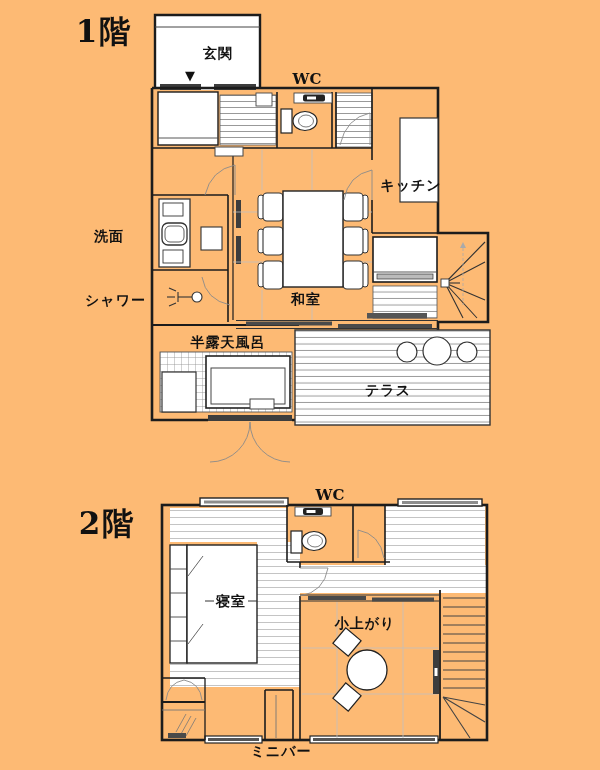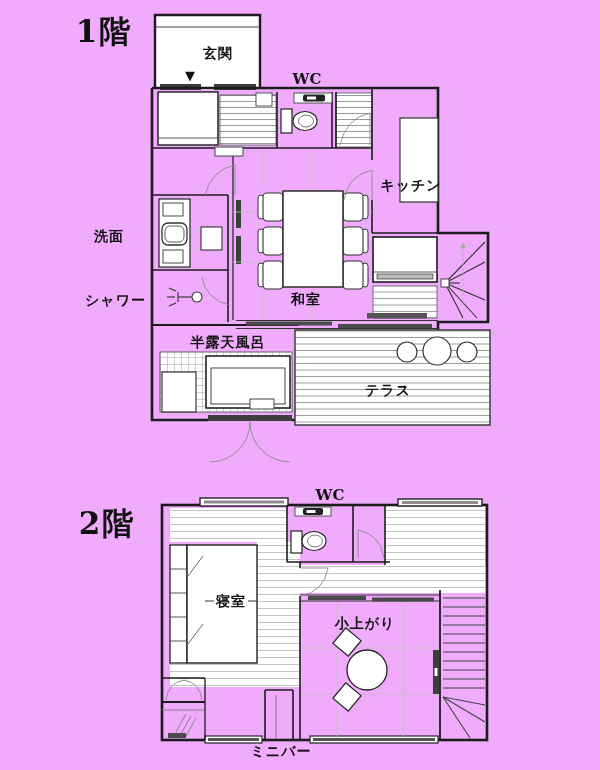--- a/index.html
+++ b/index.html
@@ -1,16 +1,16 @@
 <!DOCTYPE html>
 <html><head>
 <meta charset="utf-8">
 <style>
   html,body{margin:0;padding:0;background:#fff;}
-  .canvas{position:relative;width:600px;height:770px;background:#f0abfc;overflow:hidden;
+  .canvas{position:relative;width:600px;height:770px;background:#fdba74;overflow:hidden;
           font-family:"DejaVu Serif","Liberation Serif",serif;}
   svg{position:absolute;left:0;top:0;}
   text{fill:#111;font-family:"DejaVu Serif","Liberation Serif",serif;font-weight:bold;}
   .room-label{font-size:14px;letter-spacing:1px;}
   .floor-title{font-size:31px;letter-spacing:2px;}
   .wc-label{font-size:15px;}
 </style>
 </head>
 <body>
 

